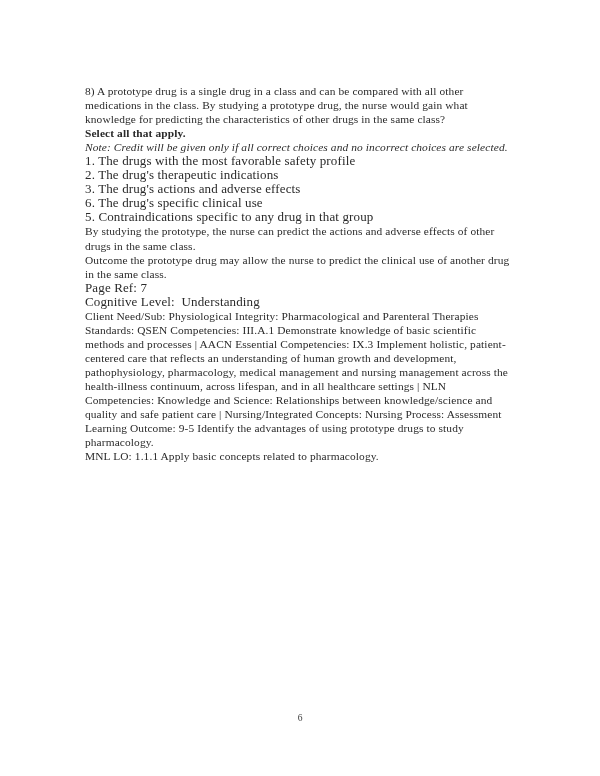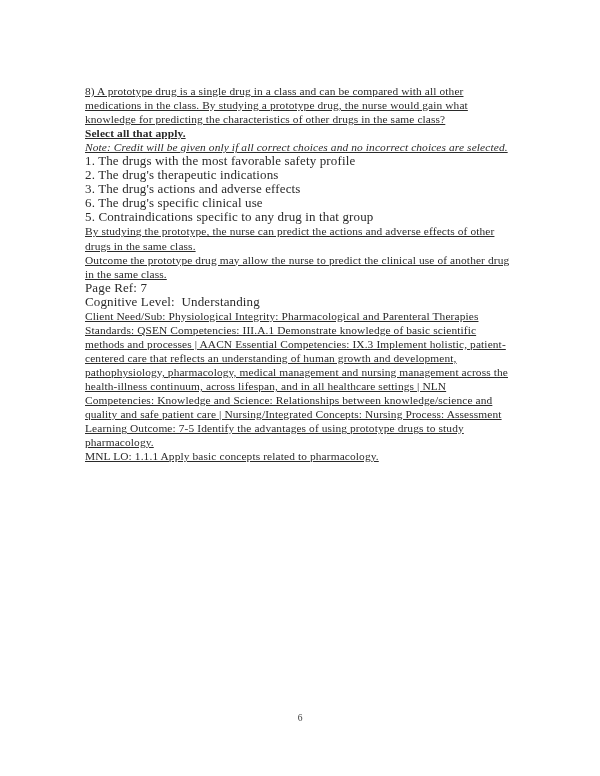--- a/index.html
+++ b/index.html
@@ -37,21 +37,20 @@
     text-align: left;
     letter-spacing: 0.01em;
   }
   .para {
     font-size: 11.4px;
     line-height: 14.05px;
     color: #2a2a2a;
     text-align: left;
     letter-spacing: 0.01em;
     margin: 0;
-    text-decoration: underline;
   }
   .italic {
     font-style: italic;
   }
   .bold {
     font-weight: bold;
   }
   #page-number {
     position: absolute;
     left: 0;
@@ -88,21 +87,21 @@
     <div>
       <p class="para">By studying the prototype, the nurse can predict the actions and adverse effects of other drugs in the same class.</p>
       <p class="para">Outcome the prototype drug may allow the nurse to predict the clinical use of another drug in the same class.</p>
     </div>
 
     <div>
       <div class="line">Page Ref: 7</div>
       <div class="line">Cognitive Level:  Understanding</div>
       <p class="para">Client Need/Sub:  Physiological Integrity: Pharmacological and Parenteral Therapies</p>
       <p class="para">Standards:  QSEN Competencies: III.A.1 Demonstrate knowledge of basic scientific methods and processes | AACN Essential Competencies: IX.3 Implement holistic, patient-centered care that reflects an understanding of human growth and development, pathophysiology, pharmacology, medical management and nursing management across the health-illness continuum, across lifespan, and in all healthcare settings | NLN Competencies: Knowledge and Science: Relationships between knowledge/science and quality and safe patient care | Nursing/Integrated Concepts: Nursing Process: Assessment</p>
-      <p class="para">Learning Outcome:  7-5 Identify the advantages of using prototype drugs to study pharmacology.</p>
+      <p class="para">Learning Outcome:  9-5 Identify the advantages of using prototype drugs to study pharmacology.</p>
       <p class="para">MNL LO:  1.1.1 Apply basic concepts related to pharmacology.</p>
     </div>
 
   </div>
 
   <div id="page-number">6</div>
 
 </div>
 
 </body></html>

